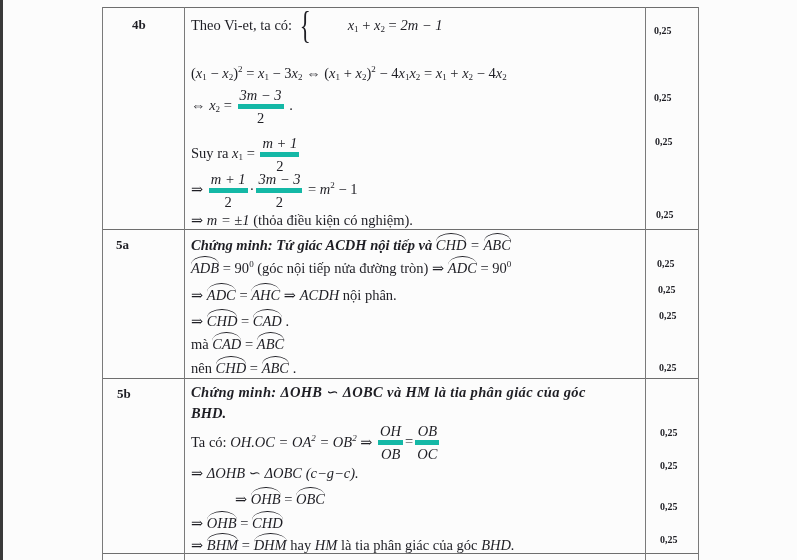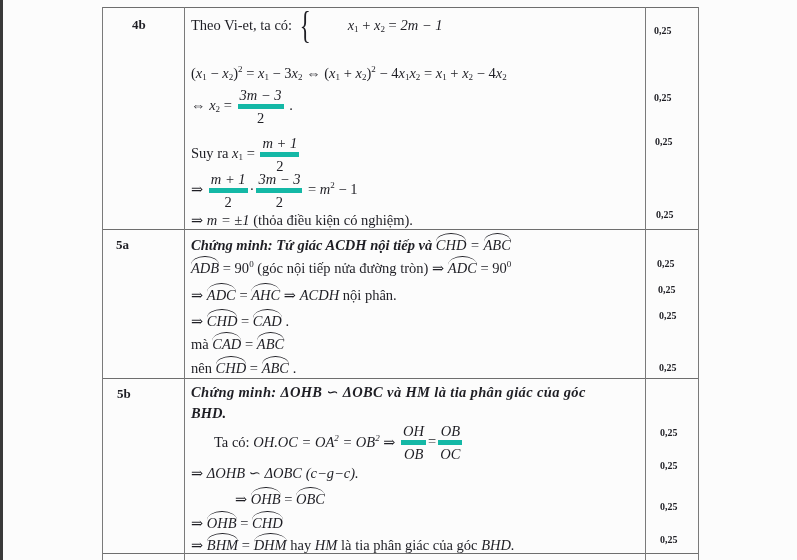--- a/index.html
+++ b/index.html
@@ -108,21 +108,21 @@
 <div class="t score" style="left:658px; top:285px;">0,25</div>
 <div class="t score" style="left:659px; top:311px;">0,25</div>
 <div class="t score" style="left:659px; top:363px;">0,25</div>
 
 <div class="t lbl" style="left:117px; top:387px;">5b</div>
 
 <div class="t bi" style="left:191px; top:385px; letter-spacing:0.35px;">Chứng minh: ΔOHB ∽ ΔOBC và HM là tia phân giác của góc</div>
 <div class="t bi" style="left:191px; top:406px;">BHD.</div>
 
 <div class="t" style="left:191px; top:422px;">
-  <span style="vertical-align:middle;margin-left:23px;">Ta có:</span>
+  <span style="vertical-align:middle;">Ta có:</span>
   <span class="it" style="vertical-align:middle;"><span>OH.OC = OA</span><sup>2</sup><span> = OB</span><sup>2</sup></span>
   <span style="vertical-align:middle;">⇒</span>
   <span class="frac"><span class="num it">OH</span><span class="it">OB</span></span>=<span class="frac"><span class="num it">OB</span><span class="it">OC</span></span>
 </div>
 
 <div class="t" style="left:191px; top:466px;">
   ⇒ <span class="it">ΔOHB ∽ ΔOBC (c−g−c).</span>
 </div>
 
 <div class="t" style="left:191px; top:492px;margin-left:44px;">

